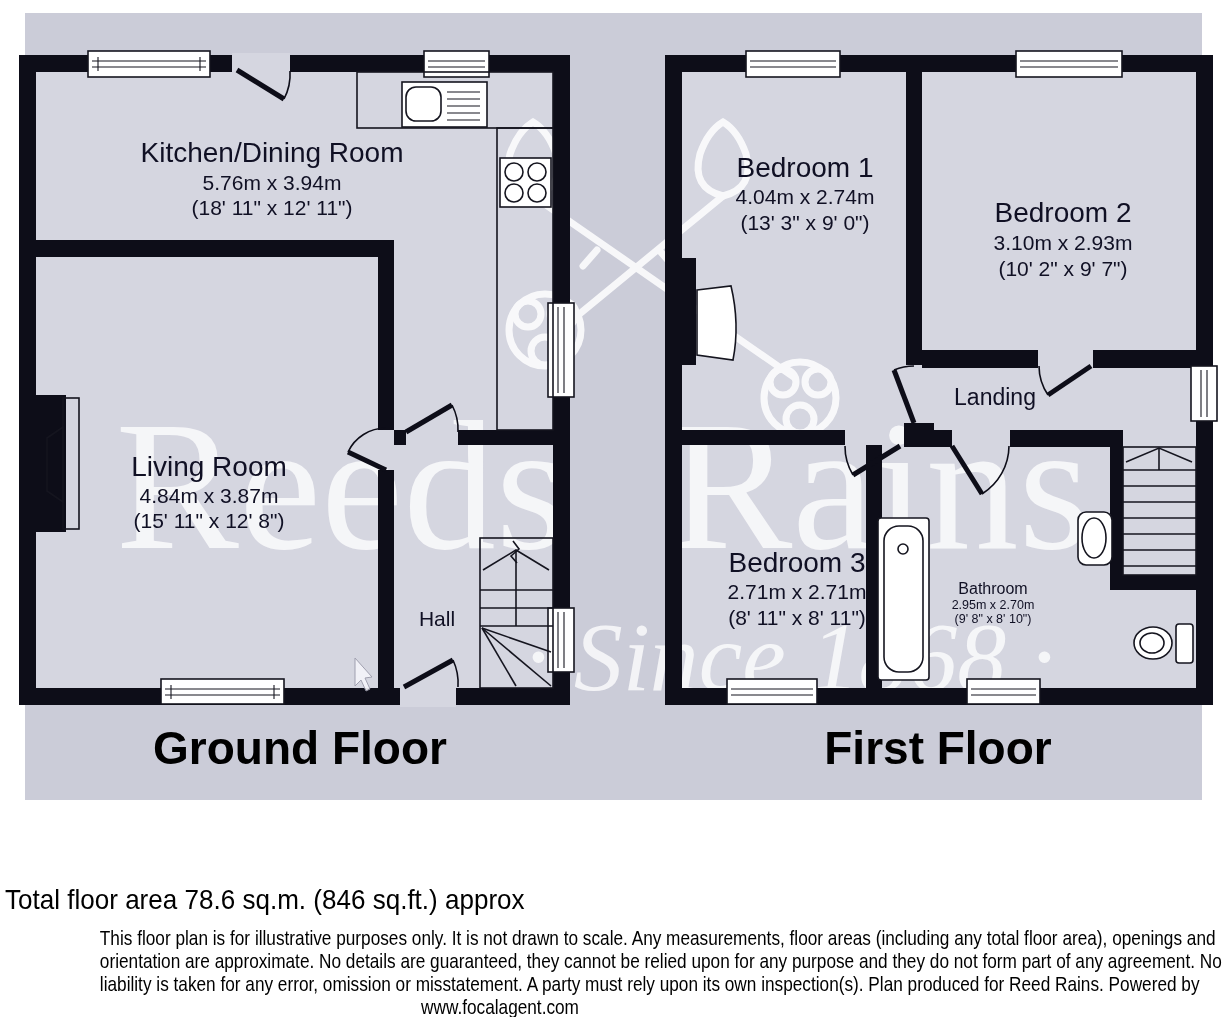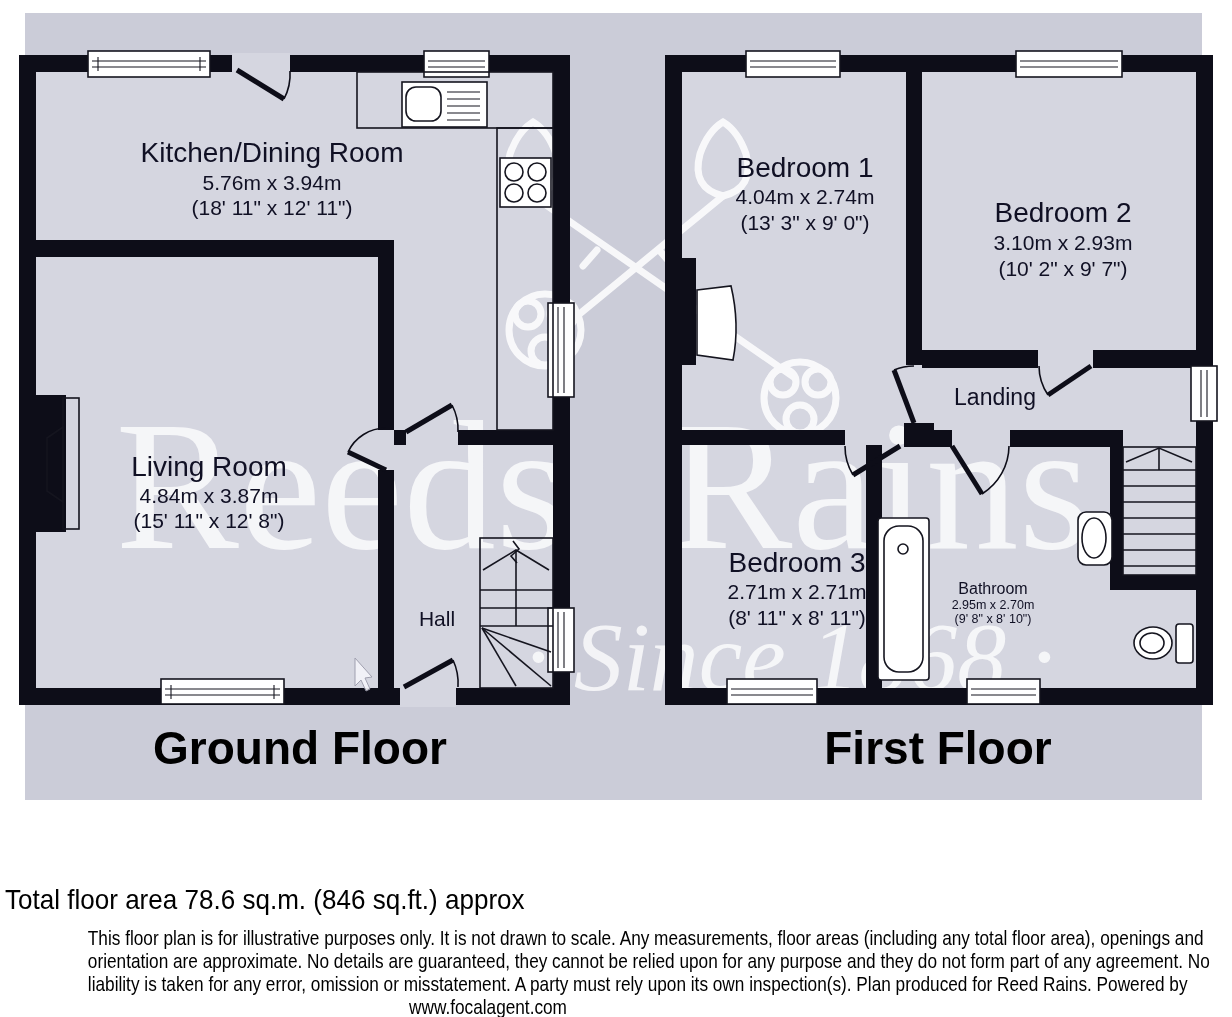--- a/index.html
+++ b/index.html
@@ -9,21 +9,21 @@
   .room-name{font-size:28px;fill:#101024;}
   .room-dim{font-size:21px;fill:#101024;}
   .room-small-name{font-size:16px;fill:#101024;}
   .room-small-dim{font-size:12.5px;fill:#101024;}
   .floor-title{font-size:46px;font-weight:bold;fill:#000000;}
   .hall-name{font-size:21px;fill:#101024;}
   .landing-name{font-size:23px;fill:#101024;}
   #footer{position:absolute;left:0;top:878px;width:1232px;}
   #total-area{position:absolute;left:5px;top:6px;font-size:28px;color:#000;
               transform:scaleX(.93);transform-origin:0 0;white-space:nowrap;}
-  #disclaimer{position:absolute;left:0;top:48px;width:976px;text-align:center;color:#000;}
+  #disclaimer{position:absolute;left:12px;top:48px;width:976px;text-align:center;color:#000;}
   .disc-line{font-size:21px;line-height:23px;white-space:nowrap;
              transform:scaleX(.82);transform-origin:50% 50%;}
   .wm-text{fill:#ffffff;opacity:.78;font-family:"Liberation Serif", serif;}
   .wall{fill:#0d0d18;}
   .fix{fill:none;stroke:#15151f;stroke-width:1.6;}
   .fixw{fill:#ffffff;stroke:#15151f;stroke-width:1.6;}
   .leaf{stroke:#0d0d18;stroke-width:5;fill:none;}
   .swing{stroke:#0d0d18;stroke-width:1.6;fill:none;}
   .win{fill:#ffffff;stroke:#15151f;stroke-width:1.6;}
   .winline{stroke:#15151f;stroke-width:1.1;}

